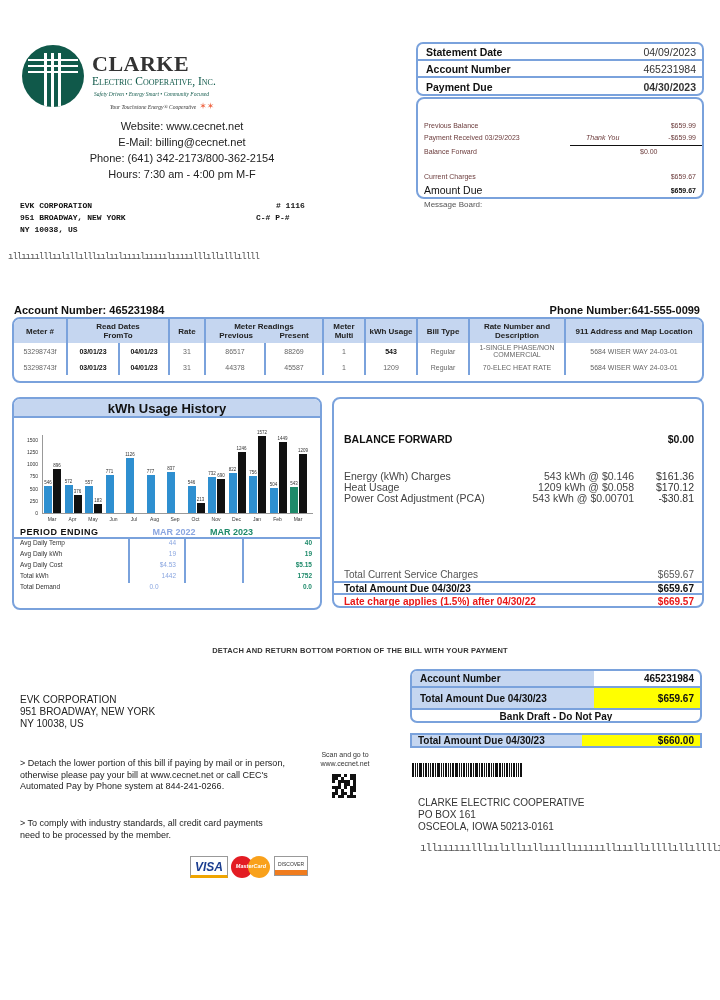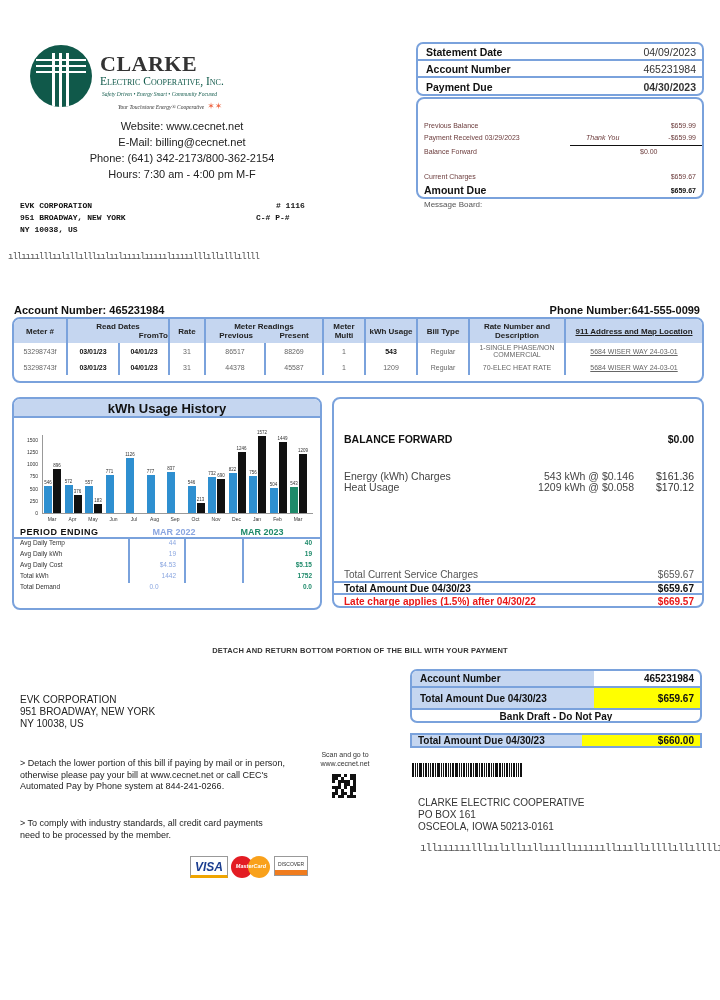--- a/index.html
+++ b/index.html
@@ -1,21 +1,21 @@
 <!DOCTYPE html>
 <html><head>
 <meta charset="utf-8">
 <style>
   * { box-sizing: border-box; margin: 0; padding: 0; }
   body { width: 720px; height: 1000px; background: #fff; font-family: "Liberation Sans", sans-serif; color: #111; position: relative; overflow: hidden; }
   .abs { position: absolute; }
   .blue-border { border: 2px solid #7aa2dc; }
 
   
-  #logo { left: 30px; top: 45px; width: 240px; height: 70px; }
+  #logo { left: 22px; top: 45px; width: 240px; height: 70px; }
   .logo-circle { position: absolute; left: 0; top: 0; width: 62px; height: 62px; border-radius: 50%; background: #10594a; overflow: hidden; }
   .logo-circle .vl { position: absolute; top: 8px; width: 3px; height: 54px; background: #fff; }
   .logo-circle .hl { position: absolute; left: 6px; width: 50px; height: 2px; background: #fff; }
   .logo-name { position: absolute; left: 70px; top: 6px; font-family: "Liberation Serif", serif; font-size: 22px; font-weight: bold; color: #333; letter-spacing: 0.5px; }
   .logo-sub { position: absolute; left: 70px; top: 30px; font-family: "Liberation Serif", serif; font-size: 11.5px; color: #10594a; font-variant: small-caps; white-space: nowrap; }
   .logo-tag { position: absolute; left: 72px; top: 46px; font-family: "Liberation Serif", serif; font-size: 5.5px; font-style: italic; color: #10594a; white-space: nowrap; }
   .logo-tag2 { position: absolute; left: 88px; top: 56px; font-family: "Liberation Serif", serif; font-size: 5.5px; font-style: italic; color: #333; white-space: nowrap; }
   .logo-tag2 .stars { color: #e64; font-style: normal; font-size: 9px; margin-left: 3px; }
 
   .contact { left: 62px; width: 240px; text-align: center; font-size: 11px; color: #222; line-height: 16px; }
@@ -25,53 +25,53 @@
   .info-row { display: flex; justify-content: space-between; height: 17px; align-items: center; padding: 0 6px 0 8px; border-bottom: 2px solid #7aa2dc; font-size: 10.5px; }
   .info-row:last-child { border-bottom: none; }
   .info-row .lbl { font-weight: bold; }
   .info-row .val { color: #333; }
   .info-row .val.bold { font-weight: bold; }
 
   
   .summary { left: 416px; top: 97px; width: 288px; height: 102px; border-radius: 8px; overflow: hidden; }
   .summary-title { height: 20px; text-align: center; font-size: 14px; font-weight: bold; line-height: 20px; background: #c5d6f0; }
   .sum-row { position: absolute; font-size: 7px; color: #6b3b3b; white-space: nowrap; }
-  .sum-row.big { font-size: 10.5px; font-weight: bold; color: #111; }
+  .sum-row.big { font-size: 10.5px; font-weight: normal; color: #111; }
   .msg { left: 424px; top: 200px; font-size: 8px; color: #555; }
 
   
   .mono { font-family: "Liberation Mono", monospace; font-size: 8px; font-weight: bold; color: #111; line-height: 12px; }
   .imb { font-family: "Liberation Mono", monospace; font-size: 9px; letter-spacing: -1px; color: #555; }
 
   
   .acct-line { top: 304px; font-size: 11px; font-weight: bold; }
   .meter-box { left: 12px; top: 317px; width: 692px; height: 66px; border-radius: 8px; overflow: hidden; }
   .meter-table { width: 100%; border-collapse: collapse; font-size: 7px; }
   .meter-table th { background: #c5d6f0; font-size: 8px; font-weight: bold; height: 24px; border-right: 2px solid #7aa2dc; line-height: 9px; color: #222; }
-  .meter-table th:last-child, .meter-table td:last-child { border-right: none; text-decoration: underline; }
+  .meter-table th:last-child, .meter-table td:last-child { border-right: none; }
   .meter-table td { text-align: center; height: 16px; border-right: 2px solid #7aa2dc; color: #666; line-height: 7px; }
   .meter-table td.b { color: #111; font-weight: bold; }
 
   
   .usage-box { left: 12px; top: 397px; width: 310px; height: 213px; border-radius: 8px; overflow: hidden; }
   .box-title { height: 19px; line-height: 19px; text-align: center; font-size: 13px; font-weight: bold; background: #c5d6f0; border-bottom: 2px solid #7aa2dc; }
   .chart { position: absolute; left: 0; top: 22px; width: 306px; height: 105px; }
   .yt { position: absolute; font-size: 5px; color: #333; text-align: right; width: 22px; }
   .bar { position: absolute; bottom: 0; width: 8px; }
   .bar.prev { background: #2e8fd0; }
   .bar.cur { background: #111; }
   .bar.curm { background: #1e8a6a; }
   .blab { position: absolute; font-size: 4.5px; color: #333; width: 16px; text-align: center; }
   .xl { position: absolute; font-size: 5px; color: #333; width: 22px; text-align: center; }
 
   .period { position: absolute; left: 0; top: 128px; width: 306px; }
   .period-head { display: flex; height: 12px; font-size: 9px; font-weight: bold; padding: 0 6px; align-items: center; border-bottom: 2px solid #7aa2dc; }
   .period-head .p0 { width: 118px; letter-spacing: 0.5px; }
   .period-head .p1 { width: 72px; text-align: center; color: #8aa6e0; }
-  .period-head .p2 { flex: 1; text-align: center; color: #1e8a6a; }
+  .period-head .p2 { flex: 1; text-align: left; color: #1e8a6a; }
   .period-row { display: flex; height: 11px; font-size: 6.5px; color: #333; }
   .period-row .c0 { width: 116px; padding-left: 6px; border-right: 2px solid #7aa2dc; }
   .period-row .c1 { width: 56px; text-align: right; padding-right: 8px; color: #8aa6e0; border-right: 2px solid #7aa2dc; }
   .period-row .c2 { width: 58px; border-right: 2px solid #7aa2dc; }
   .period-row .c3 { flex: 1; text-align: right; padding-right: 8px; color: #1e8a6a; font-weight: bold; }
   .period-row.last .c0, .period-row.last .c1, .period-row.last .c2 { border-right: none; }
 
   
   .charges-box { left: 332px; top: 397px; width: 372px; height: 211px; border-radius: 8px; overflow: hidden; }
   .ch-row { position: absolute; left: 10px; right: 8px; font-size: 10.5px; white-space: nowrap; display: flex; }
@@ -189,21 +189,21 @@
         <col style="width:52px">
         <col style="width:52px">
         <col style="width:96px">
         <col>
     </colgroup>
     <tbody>
         <tr>
       <th>Meter #</th>
       <th colspan="2">
             <div>Read Dates</div>
-            <div style="display:flex;justify-content:flex-end">
+            <div style="display:flex;justify-content:center">
               <span>From</span>
               <span>To</span>
             </div>
           </th>
       <th>Rate</th>
       <th colspan="2">
             <div>Meter Readings</div>
             <div style="display:flex;justify-content:space-around">
               <span>Previous</span>
               <span>Present</span>
@@ -362,20 +362,25 @@
   <div class="ch-row" style="top:71px">
       <span class="d">Energy (kWh) Charges</span>
       <span class="m">543 kWh @ $0.146</span>
       <span class="a">$161.36</span>
     </div>
   <div class="ch-row" style="top:82px">
       <span class="d">Heat Usage</span>
       <span class="m">1209 kWh @ $0.058</span>
       <span class="a">$170.12</span>
     </div>
+  <div class="ch-row" style="top:93px">
+      <span class="d">Power Cost Adjustment (PCA)</span>
+      <span class="m">543 kWh @ $0.00701</span>
+      <span class="a">-$30.81</span>
+    </div>
   <div class="tot-line" style="top:169px;color:#555">
       <span>Total Current Service Charges</span>
       <span>$659.67</span>
     </div>
   <div class="tot-line" style="top:182px;font-weight:bold;border-top:2px solid #7aa2dc;border-bottom:2px solid #7aa2dc;height:14px">
       <span>Total Amount Due 04/30/23</span>
       <span>$659.67</span>
     </div>
   <div class="tot-line" style="top:196px;font-weight:bold;color:#e81818">
       <span>Late charge applies (1.5%) after 04/30/22</span>

